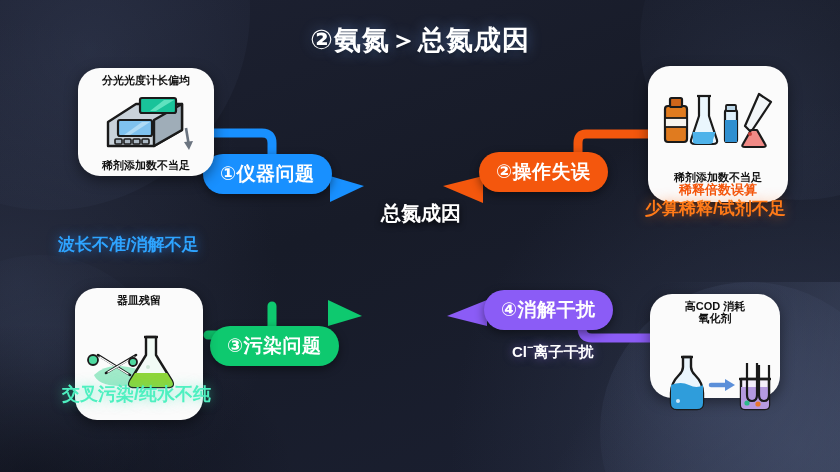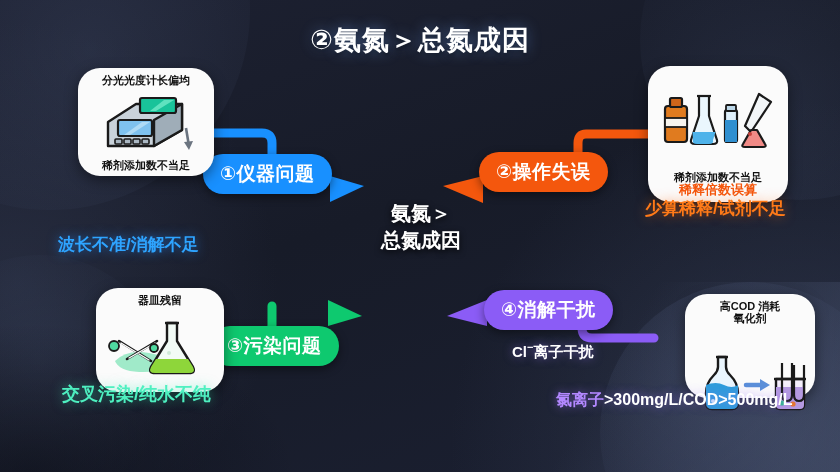--- a/index.html
+++ b/index.html
@@ -64,22 +64,22 @@
 
   
   .card{
     position:absolute;background:#fbfbfb;border-radius:22px;
     box-shadow:0 4px 14px rgba(0,0,0,.45);
     display:flex;flex-direction:column;align-items:center;justify-content:space-between;
     padding:6px 6px 5px;box-sizing:border-box;
   }
   #card-1{left:78px;top:68px;width:136px;height:108px;}
   #card-2{left:648px;top:66px;width:140px;height:136px;}
-  #card-3{left:96px;top:288px;width:128px;height:104px;}
-  #card-4{left:685px;top:294px;width:130px;height:104px;gap:31px;}
+  #card-3{left:75px;top:288px;width:128px;height:132px;}
+  #card-4{left:650px;top:294px;width:130px;height:104px;gap:31px;}
 
   .card-top{font-size:11px;color:#111;font-weight:bold;line-height:1.1;text-align:center;}
   .card-bot{font-size:11px;color:#111;font-weight:bold;line-height:1.1;text-align:center;}
   .card-bot-orange{font-size:13px;color:#f4570d;font-weight:bold;line-height:1.1;text-align:center;}
   .card-art{flex:1;display:flex;align-items:center;justify-content:center;width:100%;}
 
   
   .cap{position:absolute;font-size:17px;font-weight:bold;white-space:nowrap;}
   #cap-1{left:58px;top:200px;color:#2ea4ff;text-shadow:0 0 12px rgba(40,140,255,.65);margin-top:33px;}
   #cap-2{left:645px;top:197px;color:#ff7a18;text-shadow:0 0 12px rgba(255,110,20,.55);}
@@ -111,21 +111,20 @@
     <path d="M210 133 H262 Q272 133 272 143 V168" fill="none" stroke="#1890ff" stroke-width="9" stroke-linecap="round"></path>
 
     <path d="M652 134 H586 Q578 134 578 143 V166" fill="none" stroke="#f4570d" stroke-width="9" stroke-linecap="round"></path>
 
     <path d="M208 335 H262 Q272 335 272 325 V306" fill="none" stroke="#0ec96f" stroke-width="9" stroke-linecap="round"></path>
 
     <path d="M654 338 H592 Q582 338 582 328 V308" fill="none" stroke="#8b5cf6" stroke-width="9" stroke-linecap="round"></path>
   </svg>
 
   <div id="center-node">
-    <div>氨氮＞</div>
     <div>总氮成因</div>
   </div>
 
   <div class="tail" id="tail-1"></div>
   <div class="pill" id="pill-1">
     <span>①仪器问题</span>
   </div>
 
   <div class="card" id="card-1">
     <div class="card-top">分光光度计长偏均</div>
@@ -246,17 +245,14 @@
         <circle cx="90" cy="48" r="2.6" fill="#2fb98a"></circle>
         <circle cx="101" cy="49" r="2.6" fill="#e8772c"></circle>
       </svg>
     </div>
   </div>
 
   <div class="sub" id="sub-4">
     <span>Cl</span><sup>−</sup><span>离子干扰</span>
   </div>
 
-  <div class="cap" id="cap-4">
-    <span class="hl">氯离子</span><span>&gt;300mg/L/COD&gt;500mg/L</span>
-  </div>
 
 </div>
 
 </body></html>

